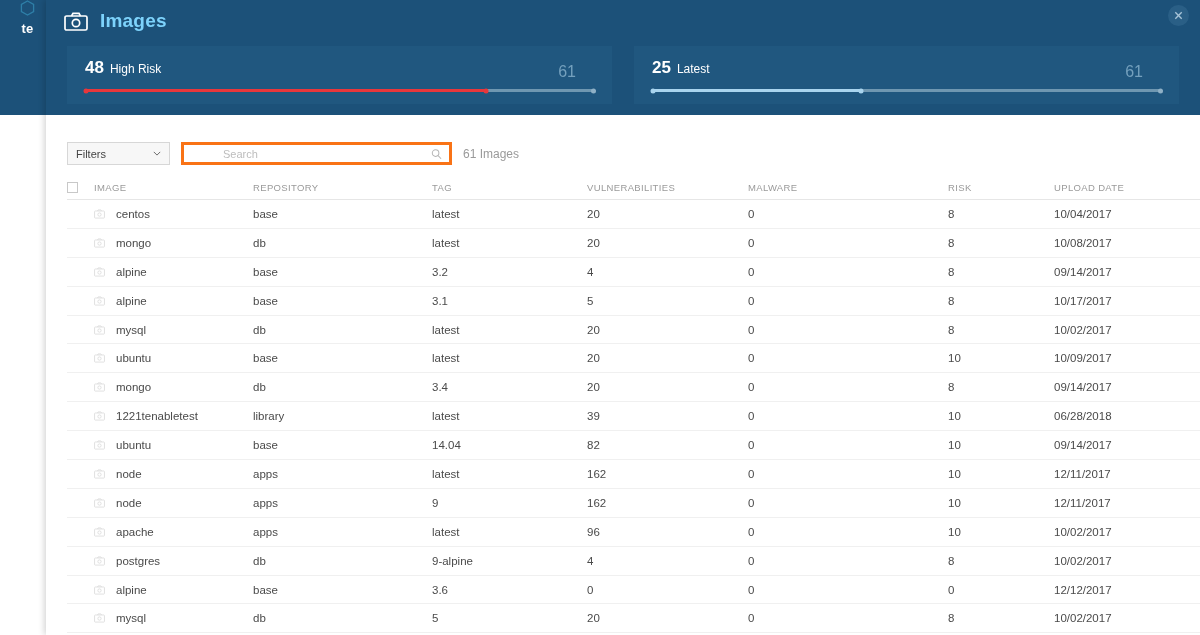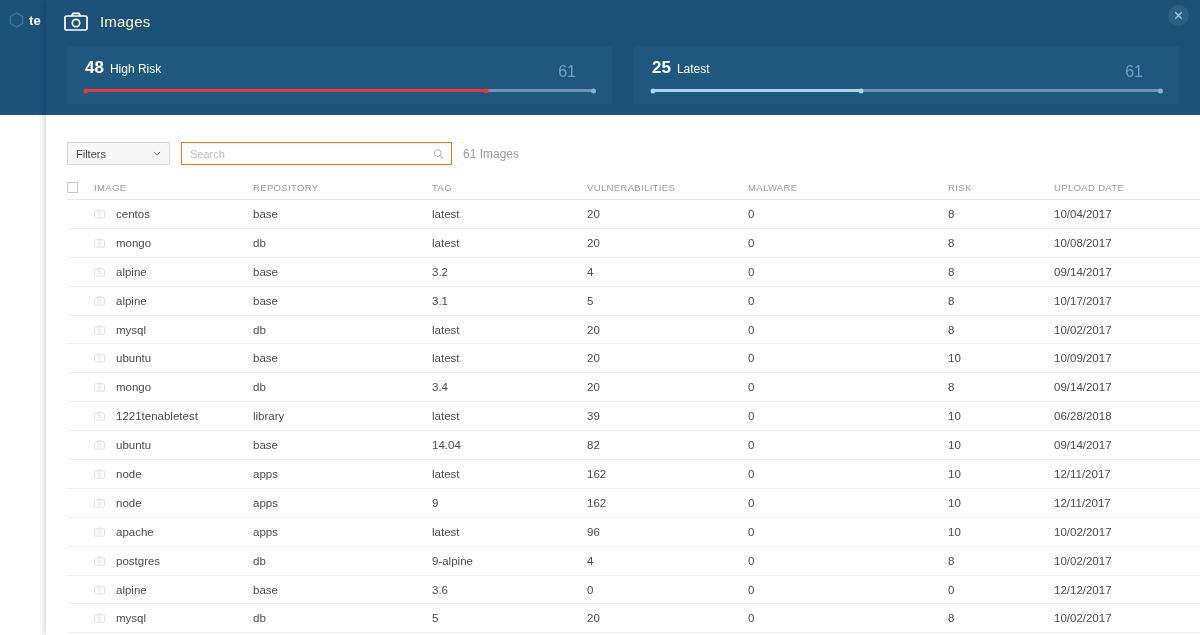--- a/index.html
+++ b/index.html
@@ -19,20 +19,21 @@
     position: absolute; left: 0; top: 0;
     width: 46px; height: 115px;
     background: #1c5179;
   }
   #backdrop-brand {
     position: absolute; left: 0; top: 0;
     width: 46px; height: 40px;
     display: flex; align-items: center; gap: 5px;
     padding-left: 9px;
     color: #ffffff;
+    flex-direction: column;
   }
   .hex-logo { width: 15px; height: 16px; flex: 0 0 auto; }
   #brand-text {
     font-size: 13px; font-weight: bold;
     color: #ffffff; white-space: nowrap;
     letter-spacing: .2px;
   }
   #backdrop-page {
     position: absolute; left: 46px; top: 0; right: 0; bottom: 0;
     background: #fbfbfb;
@@ -62,23 +63,23 @@
     background: #1c5179;
   }
   #modal-titlebar {
     height: 42px;
     display: flex; align-items: center;
     padding-left: 18px;
     gap: 12px;
   }
   #camera-icon { width: 24px; height: 19px; flex: 0 0 auto; }
   #modal-title {
-    color: #fef9c3;
-    font-size: 15px;
-    font-weight: normal;
+    color: #7dd3fc;
+    font-size: 19px;
+    font-weight: bold;
     letter-spacing: .2px;
   }
   #close-button {
     position: absolute; right: 11px; top: 5px;
     width: 21px; height: 21px; border-radius: 50%;
     background: #2a5f86;
     display: flex; align-items: center; justify-content: center;
     cursor: pointer;
   }
   #close-button svg { width: 11px; height: 11px; }
@@ -139,23 +140,23 @@
     background: #f7f7f7;
     display: flex; align-items: center; justify-content: space-between;
     padding: 8px 8px;
     font-size: 11px; color: #444444;
     cursor: pointer;
   }
   .chevron { width: 8px; height: 5px; }
   #search-wrap {
     position: relative;
     width: 271px; height: 23px;
-    border: 1px solid #f97316;
+    border: 3px solid #f97316;
     background: #ffffff;
-    display: flex; align-items: center;
+    display: flex; align-items: center; padding-left: 31px;
   }
   #search-input {
     width: 100%; height: 100%;
     border: 0; outline: none;
     padding: 0 26px 0 8px;
     font-size: 11px;
     font-family: "Liberation Sans", sans-serif;
     color: #444444;
     background: transparent;
   }

